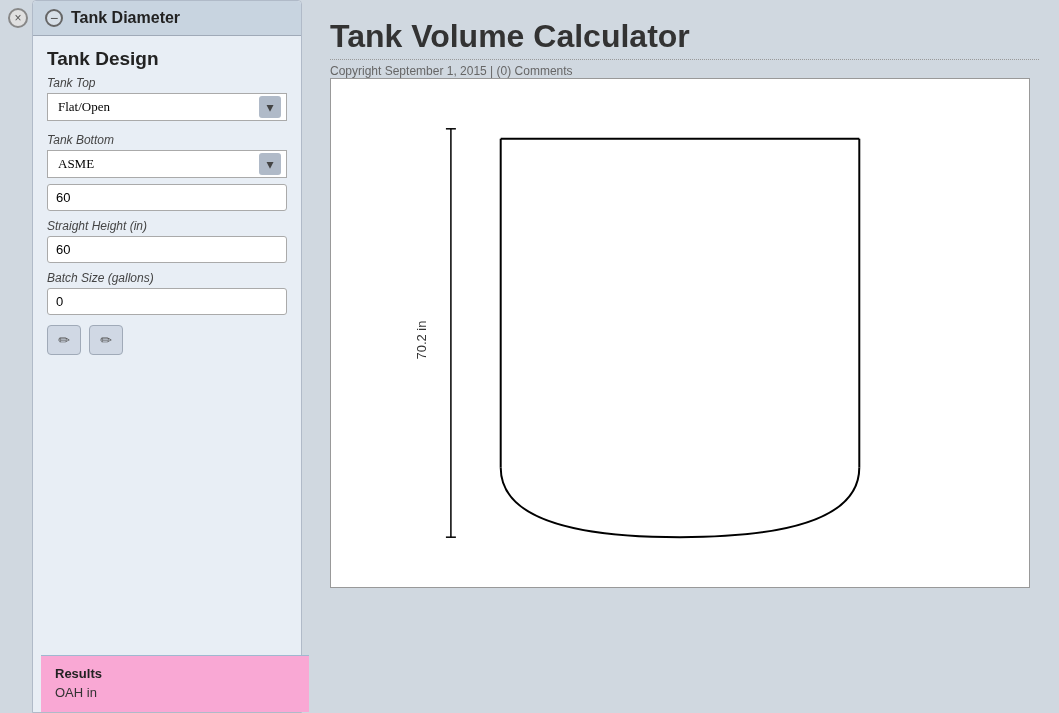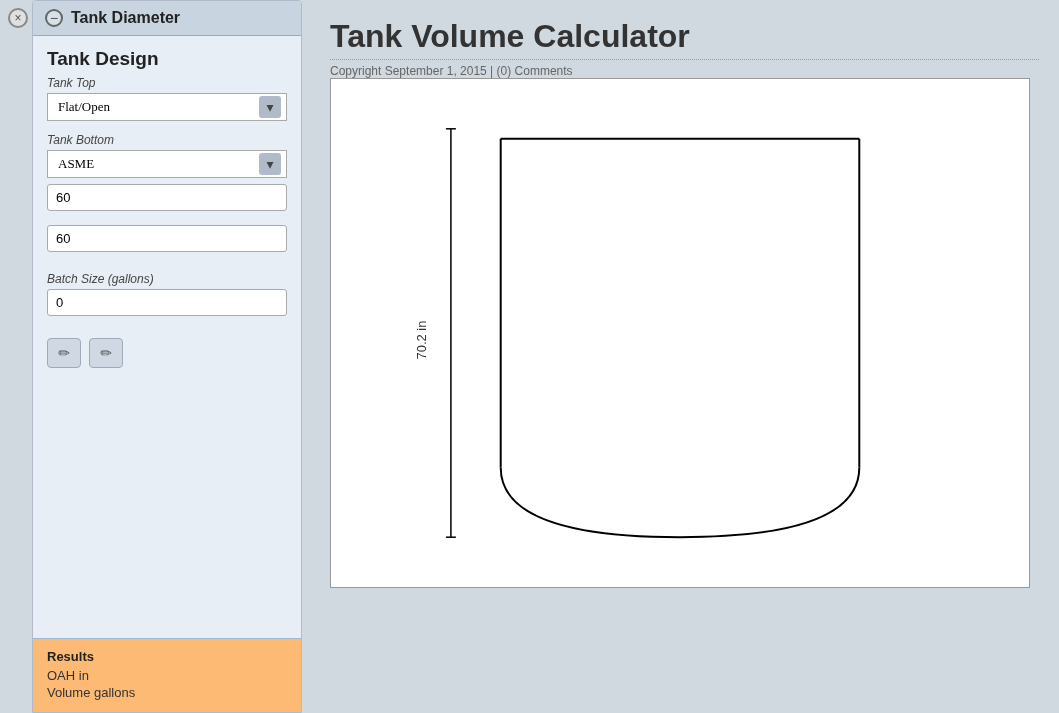--- a/index.html
+++ b/index.html
@@ -142,21 +142,21 @@
       color: #444;
     }
 
     .text-input {
       width: 100%;
       padding: 5px 8px;
       border: 1px solid #aaa;
       border-radius: 3px;
       font-size: 13px;
       background: white;
-      margin-bottom: 14px;
+      margin-bottom: 2px;
     }
 
     .button-row {
       display: flex;
       gap: 8px;
       margin-top: 8px;
       margin-bottom: 10px;
     }
 
     .icon-btn {
@@ -167,26 +167,26 @@
       border-radius: 4px;
       display: flex;
       align-items: center;
       justify-content: center;
       cursor: pointer;
       font-size: 14px;
       color: #555;
     }
 
     .results-section {
-      background: #fdba74;
+      background: #f9a8d4;
       border-top: 1px solid #a0b8d0;
       padding: 10px 14px;
       position: absolute;
       bottom: 0;
-      left: 0;
+      left: 8px;
       width: 100%;
     }
 
     .results-title {
       font-size: 13px;
       font-weight: bold;
       color: #222;
       margin-bottom: 4px;
     }
 
@@ -262,39 +262,39 @@
       </div>
 
       <div class="field-label">Tank Bottom</div>
       <div class="dropdown-wrapper">
         <button class="dropdown-btn">ASME</button>
         <div class="dropdown-arrow"></div>
       </div>
 
       <input class="text-input" type="text" value="60" style="">
 
+      <div class="field-label">Straight Height (in)</div>
       <input class="text-input" type="text" value="60" style="">
 
       <div class="field-label">Batch Size (gallons)</div>
       <input class="text-input" type="text" value="0" style="">
 
       <div class="button-row">
         <div class="icon-btn">
           <span>✏</span>
         </div>
         <div class="icon-btn">
           <span>✏</span>
         </div>
       </div>
     </div>
 
     <div class="results-section">
       <div class="results-title">Results</div>
       <div class="results-row">OAH in</div>
-      <div class="results-row">Volume gallons</div>
     </div>
   </div>
 
   <div class="main-content">
     <div class="page-title">Tank Volume Calculator</div>
     <div class="page-subtitle">Copyright September 1, 2015 | (0) Comments</div>
 
     <div class="diagram-container">
       <svg class="diagram-svg" viewBox="0 0 700 510" xmlns="http://www.w3.org/2000/svg">
 

